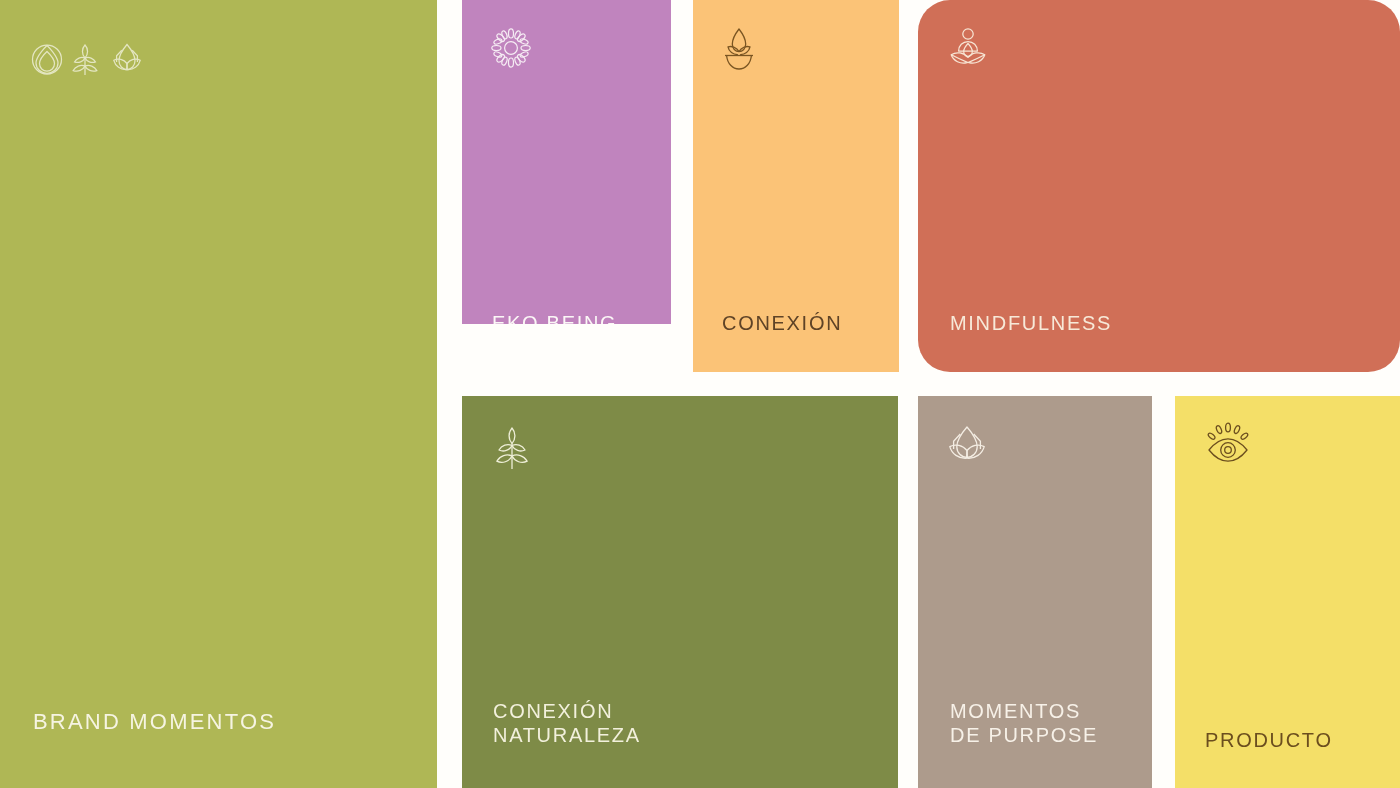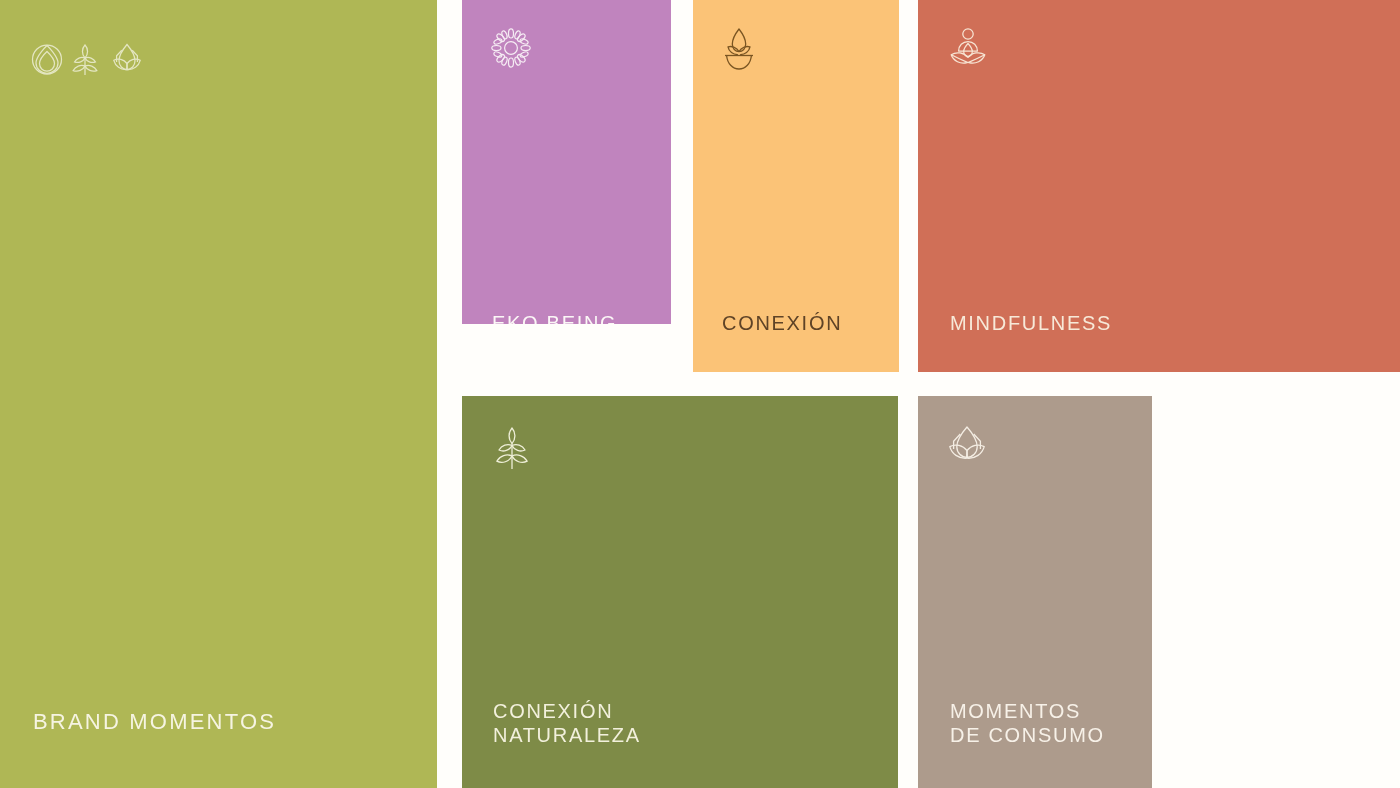--- a/index.html
+++ b/index.html
@@ -45,21 +45,21 @@
 
   
   #panel-eko-being { left: 462px; top: 0px; width: 209px; height: 324px; }
   #panel-eko-being .panel-icon { left: 27px; top: 26px; }
   #panel-eko-being .panel-label { left: 30px; top: 311px; font-size: 20px; }
 
   #panel-nutricion { left: 693px; top: 0px; width: 206px; height: 372px; }
   #panel-nutricion .panel-icon { left: 26px; top: 26px; }
   #panel-nutricion .panel-label { left: 29px; top: 311px; font-size: 20px; }
 
-  #panel-mindfulness { left: 918px; top: 0px; width: 482px; height: 372px; }
+  #panel-mindfulness { left: 918px; top: 0px; width: 482px; height: 372px; border-radius: 32px; }
   #panel-mindfulness .panel-icon { left: 27px; top: 26px; }
   #panel-mindfulness .panel-label { left: 32px; top: 311px; font-size: 20px; }
 
   
   #panel-conexion-naturaleza { left: 462px; top: 396px; width: 436px; height: 440px; }
   #panel-conexion-naturaleza .panel-icon { left: 28px; top: 29px; }
   #panel-conexion-naturaleza .panel-label { left: 31px; top: 699px; font-size: 20px; }
 
   #panel-momentos-de-consumo { left: 918px; top: 396px; width: 234px; height: 392px; }
   #panel-momentos-de-consumo .panel-icon { left: 27px; top: 28px; }
@@ -193,17 +193,34 @@
         <g stroke="#F4EDE3" stroke-width="1.3" fill="none" stroke-linejoin="round">
           <path d="M22 3 C29 11 32.2 17.6 32.2 22.8 C32.2 28.8 27.6 33.3 22 33.3 C16.4 33.3 11.8 28.8 11.8 22.8 C11.8 17.6 15 11 22 3 Z"></path>
           <path d="M15.3 10 L8.6 17.2 L8.6 25"></path>
           <path d="M28.7 10 L35.4 17.2 L35.4 25"></path>
           <path d="M22 26.5 C17.8 21.3 10.5 19.6 4.8 22.6 C6.8 30 13.7 34.8 21.6 34.2 Z"></path>
           <path d="M22 26.5 C26.2 21.3 33.5 19.6 39.2 22.6 C37.2 30 30.3 34.8 22.4 34.2 Z"></path>
         </g>
       </svg>
     </span>
     <span class="panel-label" style="color: rgb(247, 241, 232);">MOMENTOS
-DE CONSUMO</span>
-  </div>
-
+DE PURPOSE</span>
+  </div>
+
+  <div class="panel" id="panel-producto" style="background-color: rgb(244, 223, 104);">
+    <span class="panel-icon">
+      <svg width="52" height="52" viewBox="0 0 52 52" fill="none">
+        <g stroke="#6B4E1E" stroke-width="1.3" fill="none" stroke-linejoin="round">
+          <path d="M7 33 C13 25.4 19.5 21.8 26 21.8 C32.5 21.8 39 25.4 45 33 C39 40.6 32.5 44.2 26 44.2 C19.5 44.2 13 40.6 7 33 Z"></path>
+          <circle cx="26" cy="33" r="7.3"></circle>
+          <circle cx="26" cy="33" r="3.3"></circle>
+          <ellipse cx="26" cy="10.5" rx="2.4" ry="4.4"></ellipse>
+          <ellipse cx="17" cy="12.6" rx="2.2" ry="4.1" transform="rotate(-24 17 12.6)"></ellipse>
+          <ellipse cx="35" cy="12.6" rx="2.2" ry="4.1" transform="rotate(24 35 12.6)"></ellipse>
+          <ellipse cx="9.6" cy="19.2" rx="2.1" ry="3.9" transform="rotate(-50 9.6 19.2)"></ellipse>
+          <ellipse cx="42.4" cy="19.2" rx="2.1" ry="3.9" transform="rotate(50 42.4 19.2)"></ellipse>
+        </g>
+      </svg>
+    </span>
+    <span class="panel-label" style="color: rgb(107, 78, 30);">PRODUCTO</span>
+  </div>
 
 </div>
 
 </body></html>

